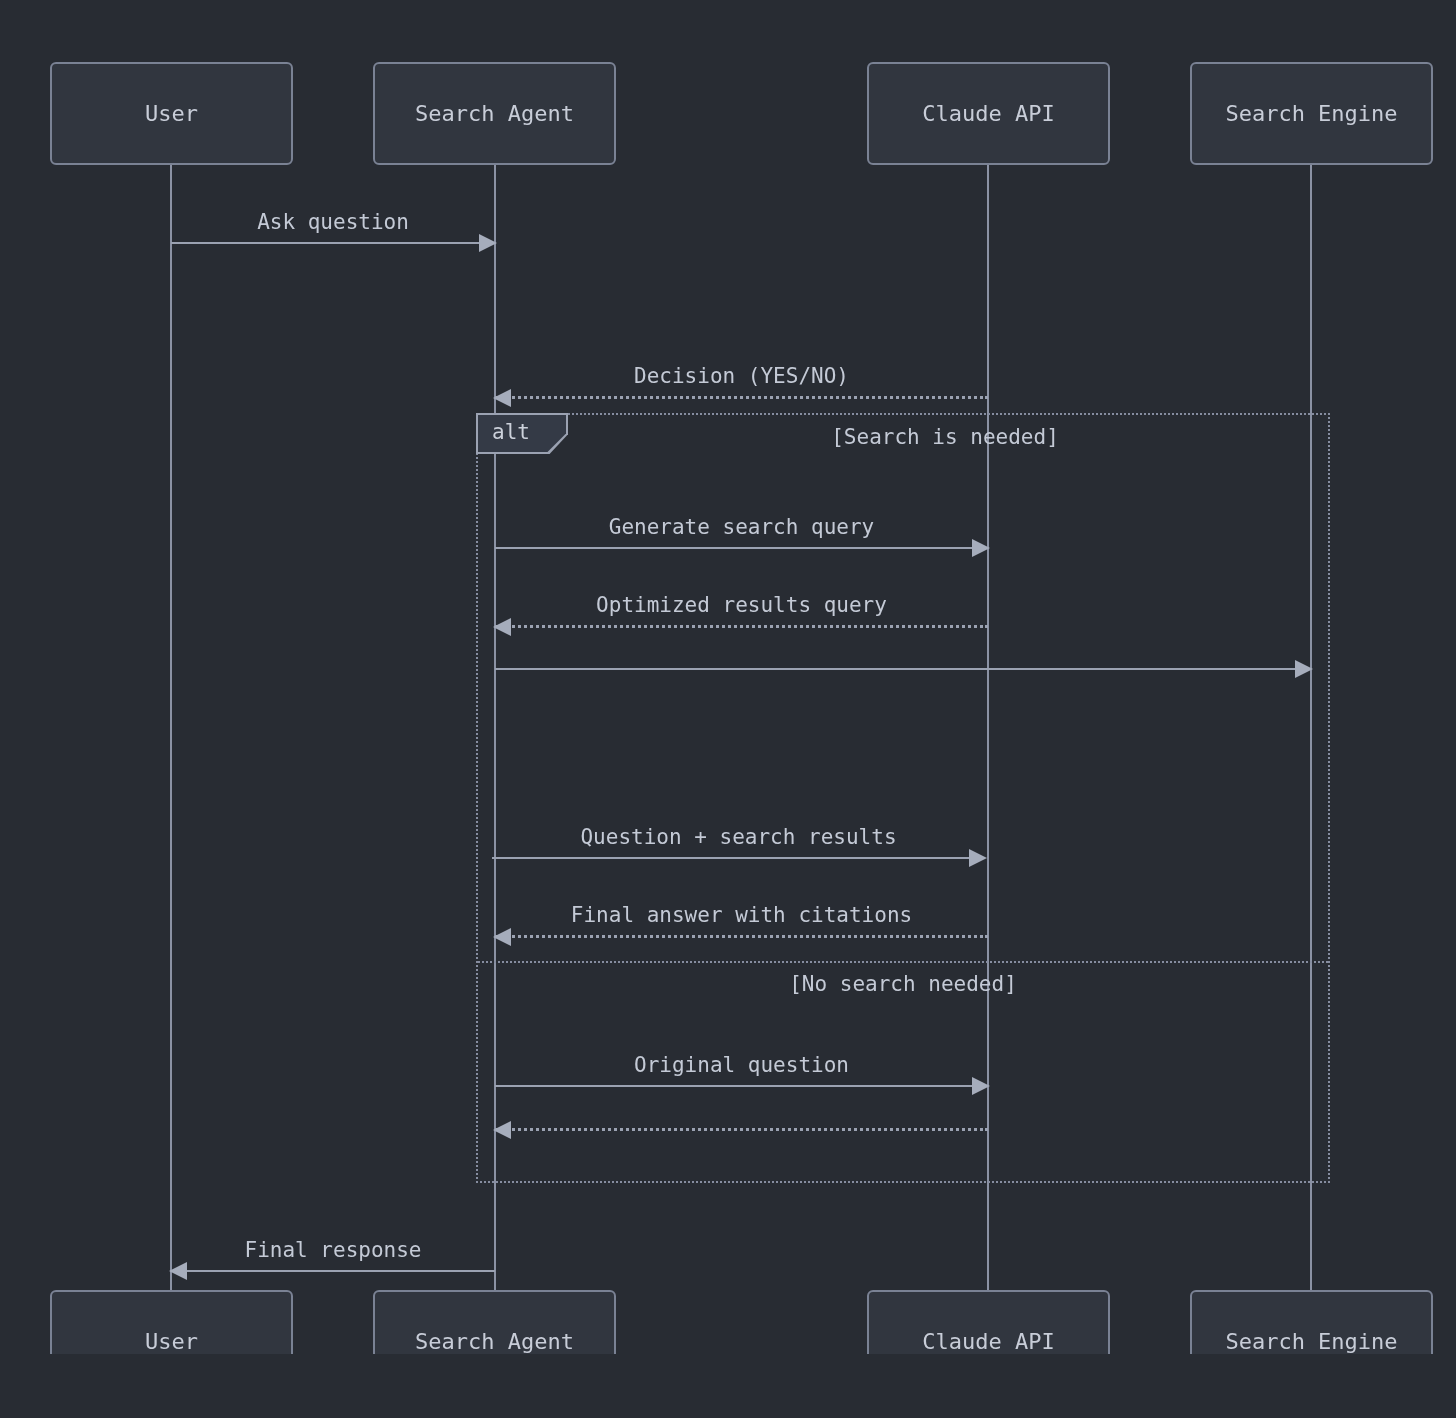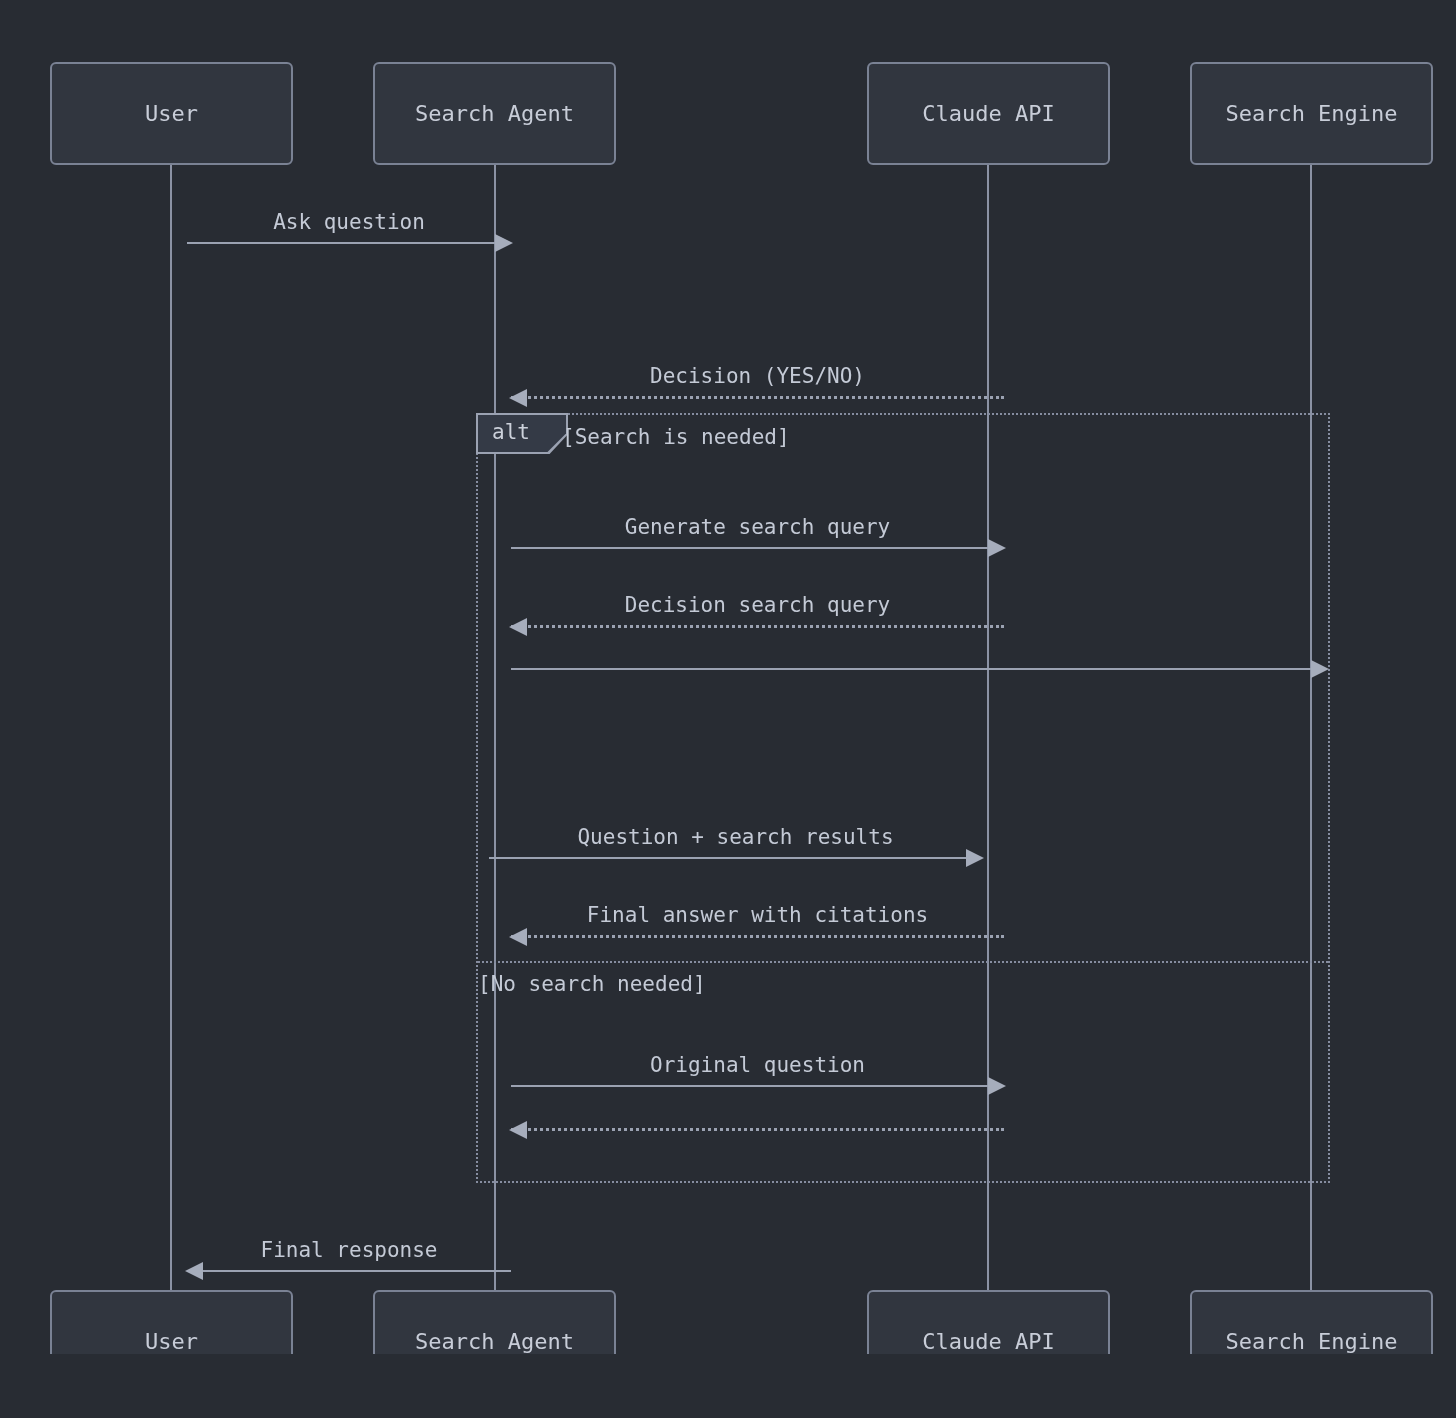--- a/index.html
+++ b/index.html
@@ -32,21 +32,20 @@
     width:2px;
     background:#8b92a4;
     z-index:1;
   }
   
   .msg{
     position:absolute;
     z-index:2;
     font-size:21px;
     color:#c4cad6;
-    padding-left:16px;
   }
   .msg .lbl{
     text-align:center;
     height:28px;line-height:28px;
     margin-bottom:6px;
     white-space:nowrap;
   }
   .msg .line{
     position:relative;
     height:0;
@@ -97,21 +96,21 @@
     font-size:21px;
     line-height:35px;
     padding-left:14px;
     box-sizing:border-box;
     color:#ccd1db;
   }
   .alt-cond{
     position:absolute;
     height:28px;line-height:28px;
     font-size:21px;
-    text-align:left;
+    text-align:center;
     color:#c4cad6;
     white-space:nowrap;
   }
   .alt-cond.first{top:8px;left:84px;right:0;}
   .alt-cond.second{top:555px;left:0;right:0;}
 </style>
 </head>
 <body>
 
 <div id="stage">
@@ -172,34 +171,34 @@
   </div>
 
   <div class="msg" style="left:495px;top:513px;width:493px;">
     <div class="lbl">Generate search query</div>
     <div class="line solid">
         <span class="head right"></span>
       </div>
   </div>
 
   <div class="msg" style="left:495px;top:591px;width:493px;">
-    <div class="lbl">Decision search query</div>
+    <div class="lbl">Optimized results query</div>
     <div class="line dashed">
         <span class="head left"></span>
       </div>
   </div>
 
   <div class="msg" style="left:495px;top:668px;width:816px;">
     <div class="line solid">
         <span class="head right"></span>
       </div>
   </div>
 
 
-  <div class="msg" style="left:473px;top:823px;width:493px;">
+  <div class="msg" style="left:492px;top:823px;width:493px;">
     <div class="lbl">Question + search results</div>
     <div class="line solid">
         <span class="head right"></span>
       </div>
   </div>
 
   <div class="msg" style="left:495px;top:901px;width:493px;">
     <div class="lbl">Final answer with citations</div>
     <div class="line dashed">
         <span class="head left"></span>

